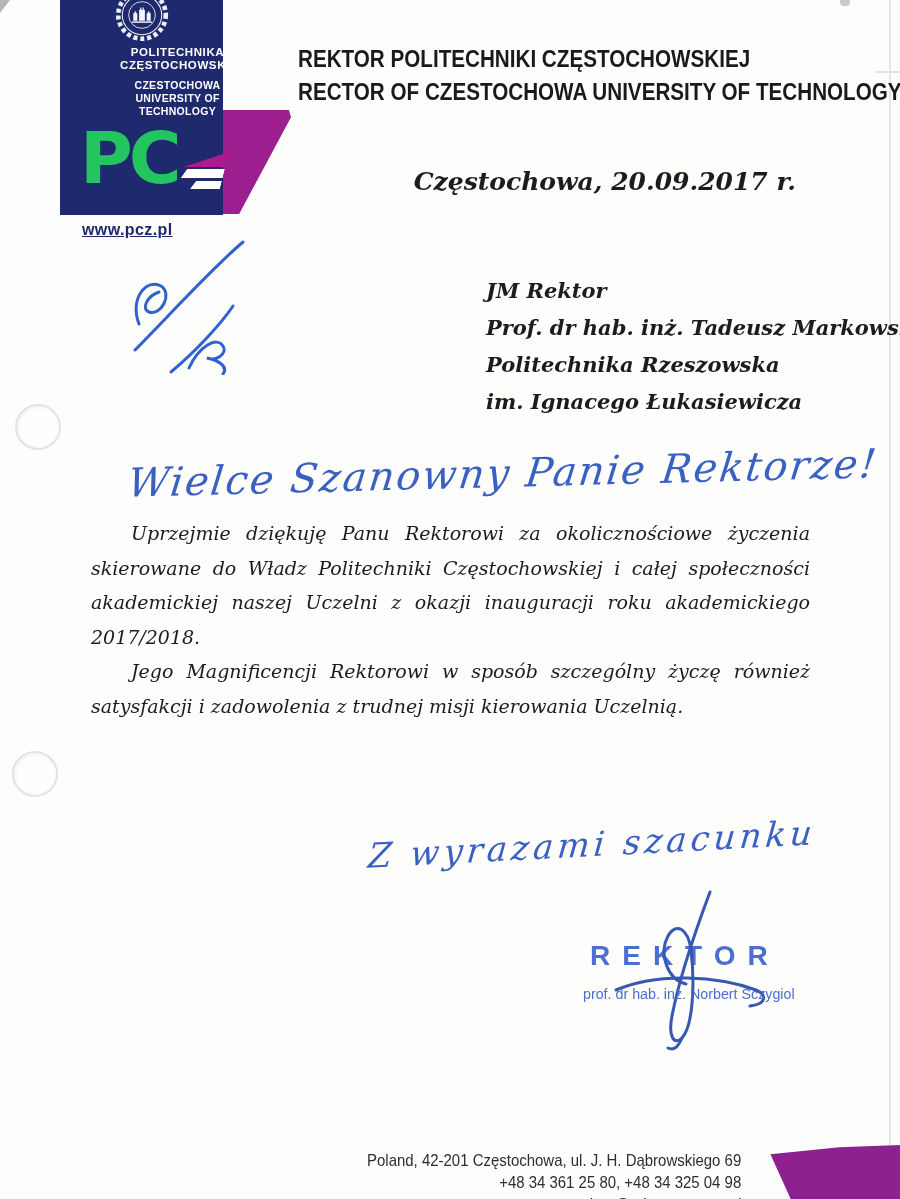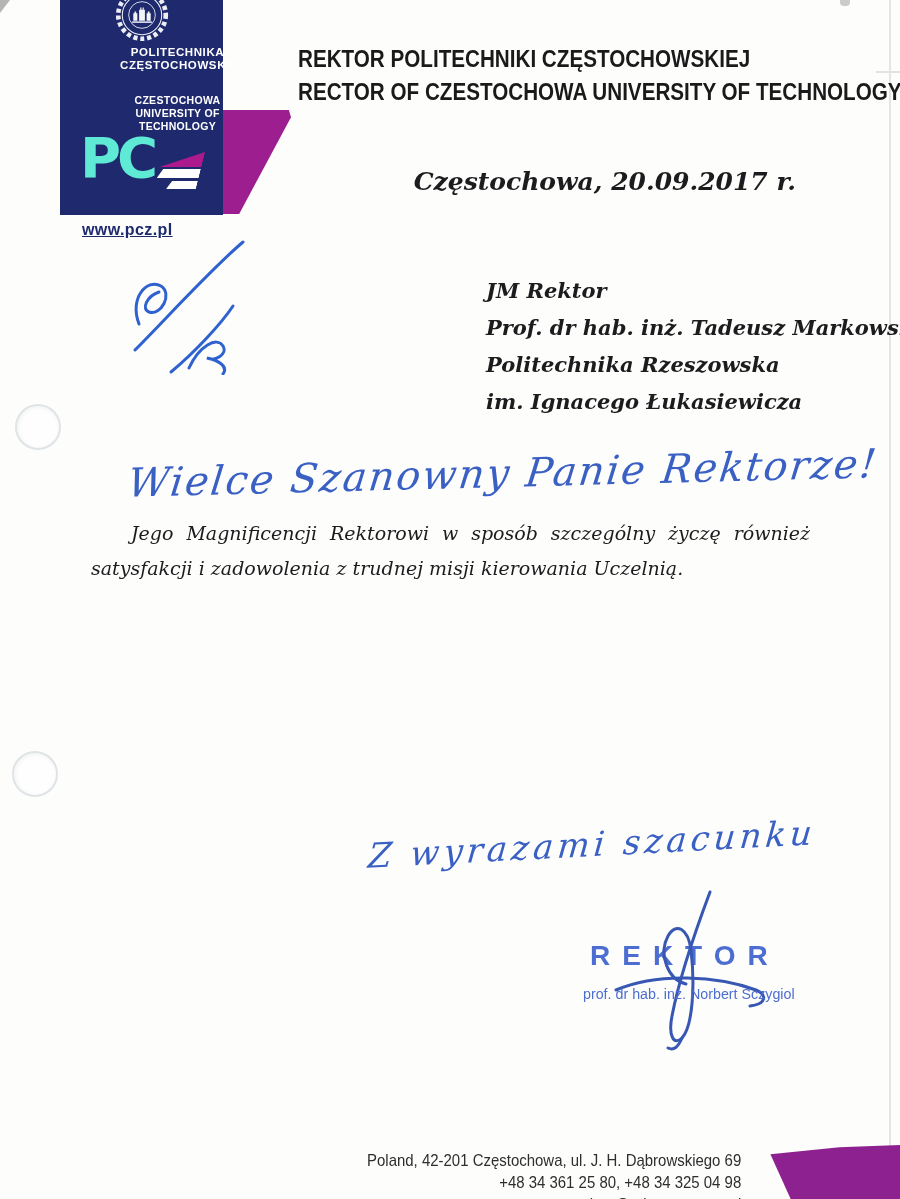--- a/index.html
+++ b/index.html
@@ -13,23 +13,23 @@
   .scan-tick{position:absolute;left:876px;top:71px;width:24px;height:2px;background:#e3e3e3;}
   .corner-mark-tl{position:absolute;left:0;top:0;width:10px;height:13px;background:#7a7a7a;opacity:.55;clip-path:polygon(0 0,100% 0,0 100%);}
   .corner-mark-tr{position:absolute;left:840px;top:0;width:10px;height:6px;background:#9a9a9a;opacity:.5;border-radius:0 0 4px 4px;}
   
   .magenta-flag{position:absolute;left:220px;top:110px;width:71px;height:104px;background:var(--magenta,#9c1e8f);
     clip-path:polygon(0 0,97% 0,100% 7%,27% 100%,0 100%);z-index:1;}
   .navy-block{position:absolute;left:60px;top:0;width:163px;height:215px;background:var(--navy,#1f2a6e);z-index:2;}
   .seal{position:absolute;left:53px;top:-14px;}
   .org-names{position:absolute;left:0;top:46px;width:163px;text-align:center;color:#fff;
     font-family:"Liberation Sans",sans-serif;font-weight:bold;font-size:11.5px;line-height:13px;letter-spacing:.6px;padding-left:36px;}
-  .org-names .en{margin-top:22px;font-size:10.5px;letter-spacing:.3px;}
+  .org-names .en{margin-top:7px;font-size:10.5px;letter-spacing:.3px;}
   .wordmark-row{position:absolute;left:20px;top:128px;display:flex;align-items:flex-start;}
-  .pc-letters{font-family:"DejaVu Sans",sans-serif;font-weight:bold;font-size:56px;line-height:60px;color:#5eead4;letter-spacing:-4px;}
+  .pc-letters{font-family:"DejaVu Sans",sans-serif;font-weight:bold;font-size:72px;line-height:60px;color:#22c55e;letter-spacing:-4px;}
   .z-glyph{position:relative;width:46px;height:42px;margin-left:2px;margin-top:24px;transform:skewX(-14deg);}
   .z-tri{position:absolute;top:0;left:2px;width:42px;height:15px;background:var(--magenta-bright,#ad1a8d);
     clip-path:polygon(0 100%,100% 0,100% 100%);}
   .z-bar1{position:absolute;top:17px;left:2px;width:42px;height:9px;background:#fff;clip-path:polygon(10% 0,100% 0,100% 100%,0 100%);}
   .z-bar2{position:absolute;top:29px;left:14px;width:30px;height:8px;background:#fff;clip-path:polygon(14% 0,100% 0,100% 100%,0 100%);}
   .website{position:absolute;left:82px;top:221px;font-family:"Liberation Sans",sans-serif;font-weight:bold;
     font-size:16px;color:var(--navy,#1f2a6e);letter-spacing:.4px;text-decoration:underline;}
   .hole{position:absolute;width:42px;height:42px;border-radius:50%;border:2px solid #dfe4e7;
     box-shadow:inset 1px 1px 4px rgba(0,0,0,.06);background:#fefefe;}
   .hole1{left:15px;top:404px;}
@@ -132,20 +132,21 @@
   <div class="recipient">
     <div>JM Rektor</div>
     <div>Prof. dr hab. inż. Tadeusz Markowski</div>
     <div>Politechnika Rzeszowska</div>
     <div>im. Ignacego Łukasiewicza</div>
   </div>
 
   <div class="salutation">Wielce Szanowny Panie Rektorze!</div>
 
   <div class="body-text">
+    <p>Uprzejmie dziękuję Panu Rektorowi za okolicznościowe życzenia skierowane do Władz Politechniki Częstochowskiej i całej społeczności akademickiej naszej Uczelni z okazji inauguracji roku akademickiego 2017/2018.</p>
     <p>Jego Magnificencji Rektorowi w sposób szczególny życzę również satysfakcji i zadowolenia z trudnej misji kierowania Uczelnią.</p>
   </div>
 
   <div class="closing-hand">Z wyrazami szacunku</div>
 
   <div class="rektor-stamp">REKTOR</div>
 
   <svg class="signature" width="190" height="165" viewBox="0 0 190 165">
     <g fill="none" stroke="#3757b2" stroke-width="3" stroke-linecap="round">
       <path d="M112,4 C100,36 82,86 74,128 C70,148 76,158 84,150 C95,138 97,96 93,62"></path>

